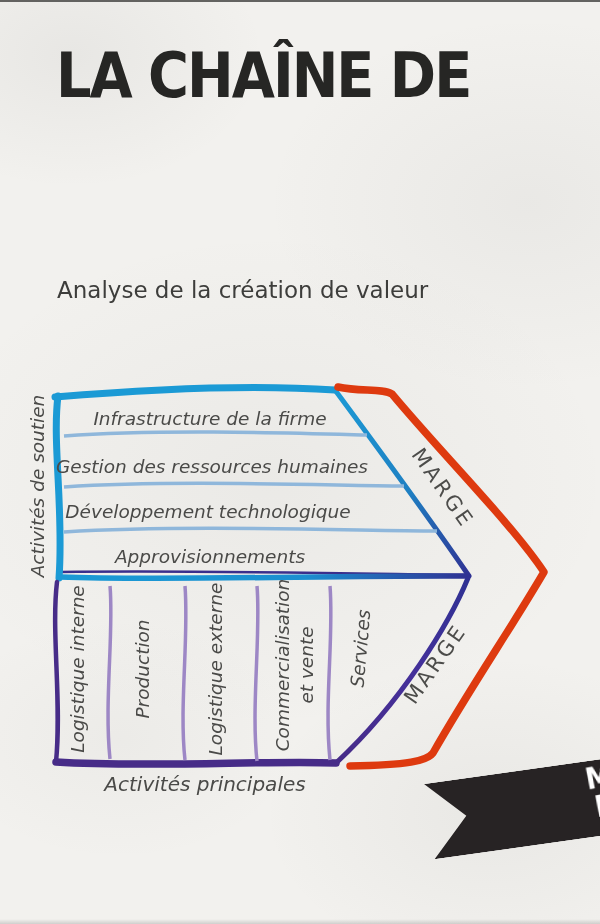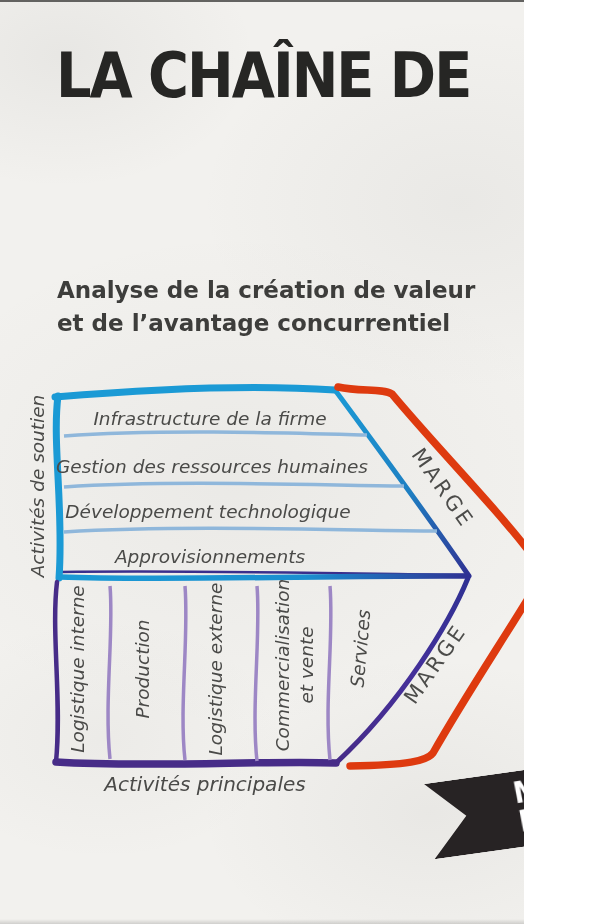--- a/index.html
+++ b/index.html
@@ -1,39 +1,40 @@
 <!DOCTYPE html>
 <html><head>
 <meta charset="utf-8">
 <style>
   html,body{margin:0;padding:0;}
   .page{
-    position:relative;width:524px;height:924px;overflow:hidden;
+    position:relative;width:600px;height:924px;overflow:hidden;
     font-family:"DejaVu Sans",sans-serif;
     background:
       radial-gradient(ellipse 320px 220px at 12% 6%, rgba(110,110,108,.08), transparent 60%),
       radial-gradient(ellipse 420px 300px at 88% 22%, rgba(120,120,118,.07), transparent 62%),
       radial-gradient(ellipse 520px 380px at 45% 52%, rgba(115,115,110,.06), transparent 65%),
       radial-gradient(ellipse 380px 260px at 82% 88%, rgba(110,110,105,.07), transparent 60%),
       radial-gradient(ellipse 300px 200px at 20% 80%, rgba(120,120,115,.05), transparent 60%),
       #f2f1ee;
+    text-align: right;
   }
   .edge-top{position:absolute;top:0;left:0;width:600px;height:2px;background:#4a4a48;opacity:.85;}
   .edge-bottom{position:absolute;bottom:0;left:0;width:600px;height:5px;
     background:linear-gradient(to bottom, rgba(0,0,0,0), rgba(0,0,0,.14));}
   .title{
     position:absolute;left:56px;top:44px;margin:0;
     font-size:62px;line-height:64px;font-weight:bold;
     font-stretch:condensed;letter-spacing:-2px;
     color:#262624;
   }
   .title span{display:block;}
   .subtitle{
     position:absolute;left:57px;top:274px;margin:0;
-    font-size:23px;line-height:33px;color:#3d3d3b;font-weight:bold;
+    font-size:23px;line-height:33px;color:#3d3d3b;font-weight:normal;
   }
   .subtitle span{display:block;}
   .diagram{position:absolute;left:0;top:372px;width:600px;height:440px;}
   .hand{font-family:"DejaVu Sans",sans-serif;font-style:italic;fill:#4a4a48;}
   .marge{font-family:"DejaVu Sans",sans-serif;fill:#4c4c4a;letter-spacing:3px;}
   .badge{
     position:absolute;left:424px;top:784px;width:250px;height:76px;
     background:#272324;
     transform:rotate(-8deg);transform-origin:left top;
     clip-path:polygon(0 0,100% 0,100% 100%,0 100%,15% 49%);
@@ -52,21 +53,20 @@
 
 <div class="page">
   <div class="edge-top"></div>
 
   <h1 class="title">
     <span>LA CHAÎNE DE</span>
   </h1>
 
   <p class="subtitle">
     <span>Analyse de la création de valeur</span>
-    <span>et de l’avantage concurrentiel</span>
   </p>
 
   <svg class="diagram" viewBox="0 0 600 440">
     <defs>
       <linearGradient id="gBlueSlant" x1="335" y1="18" x2="469" y2="204" gradientUnits="userSpaceOnUse">
         <stop offset="0" stop-color="#1b9ad5"></stop>
         <stop offset=".55" stop-color="#1e7fc2"></stop>
         <stop offset="1" stop-color="#2f3193"></stop>
       </linearGradient>
       <linearGradient id="gBlueBottom" x1="60" y1="205" x2="468" y2="204" gradientUnits="userSpaceOnUse">

